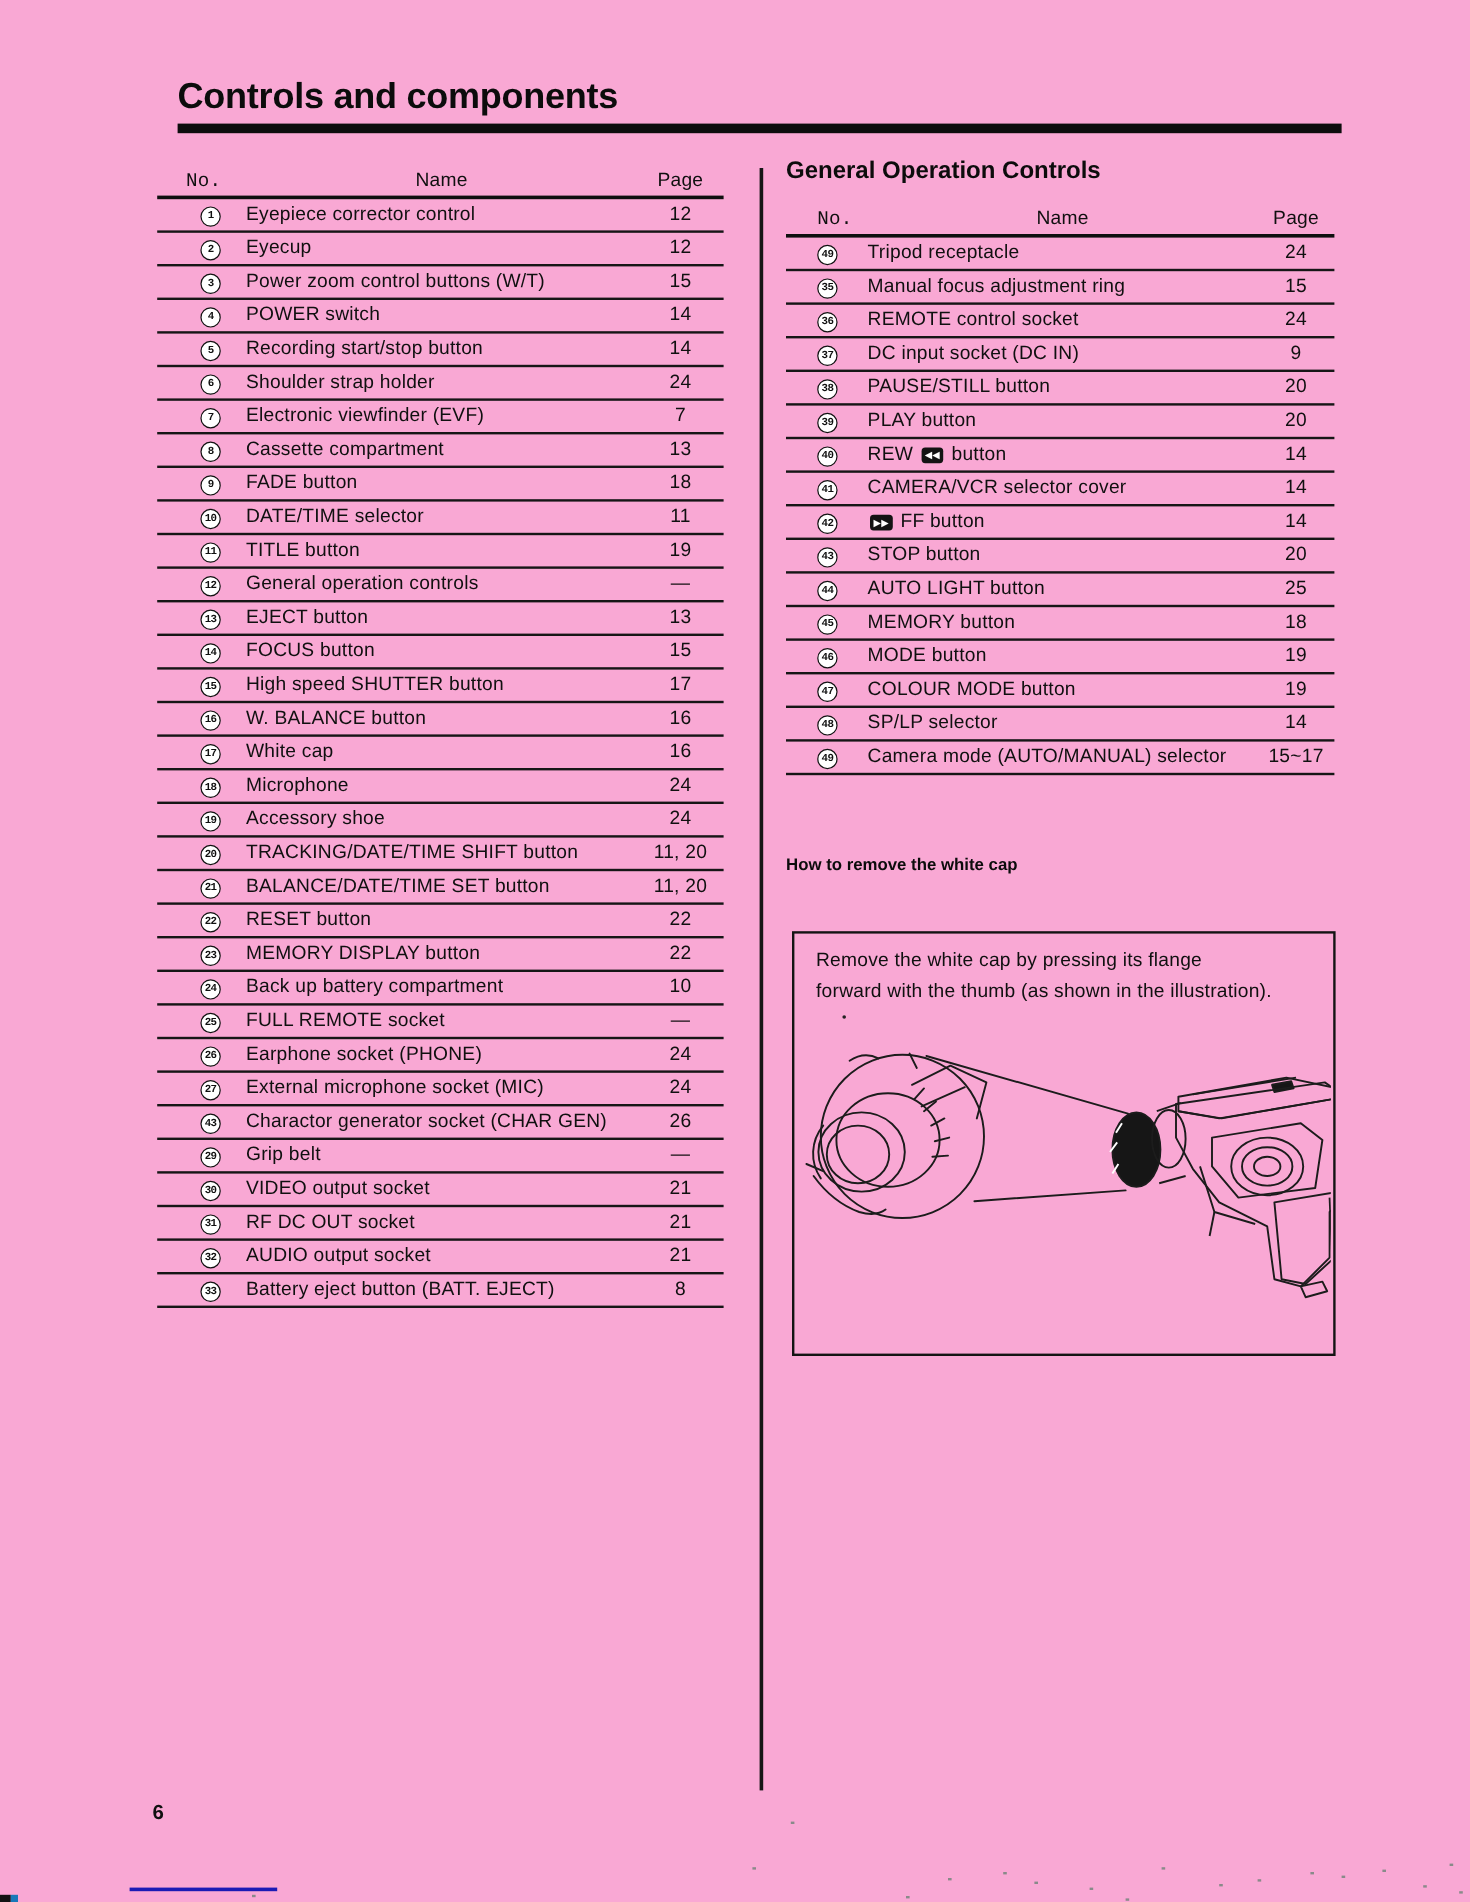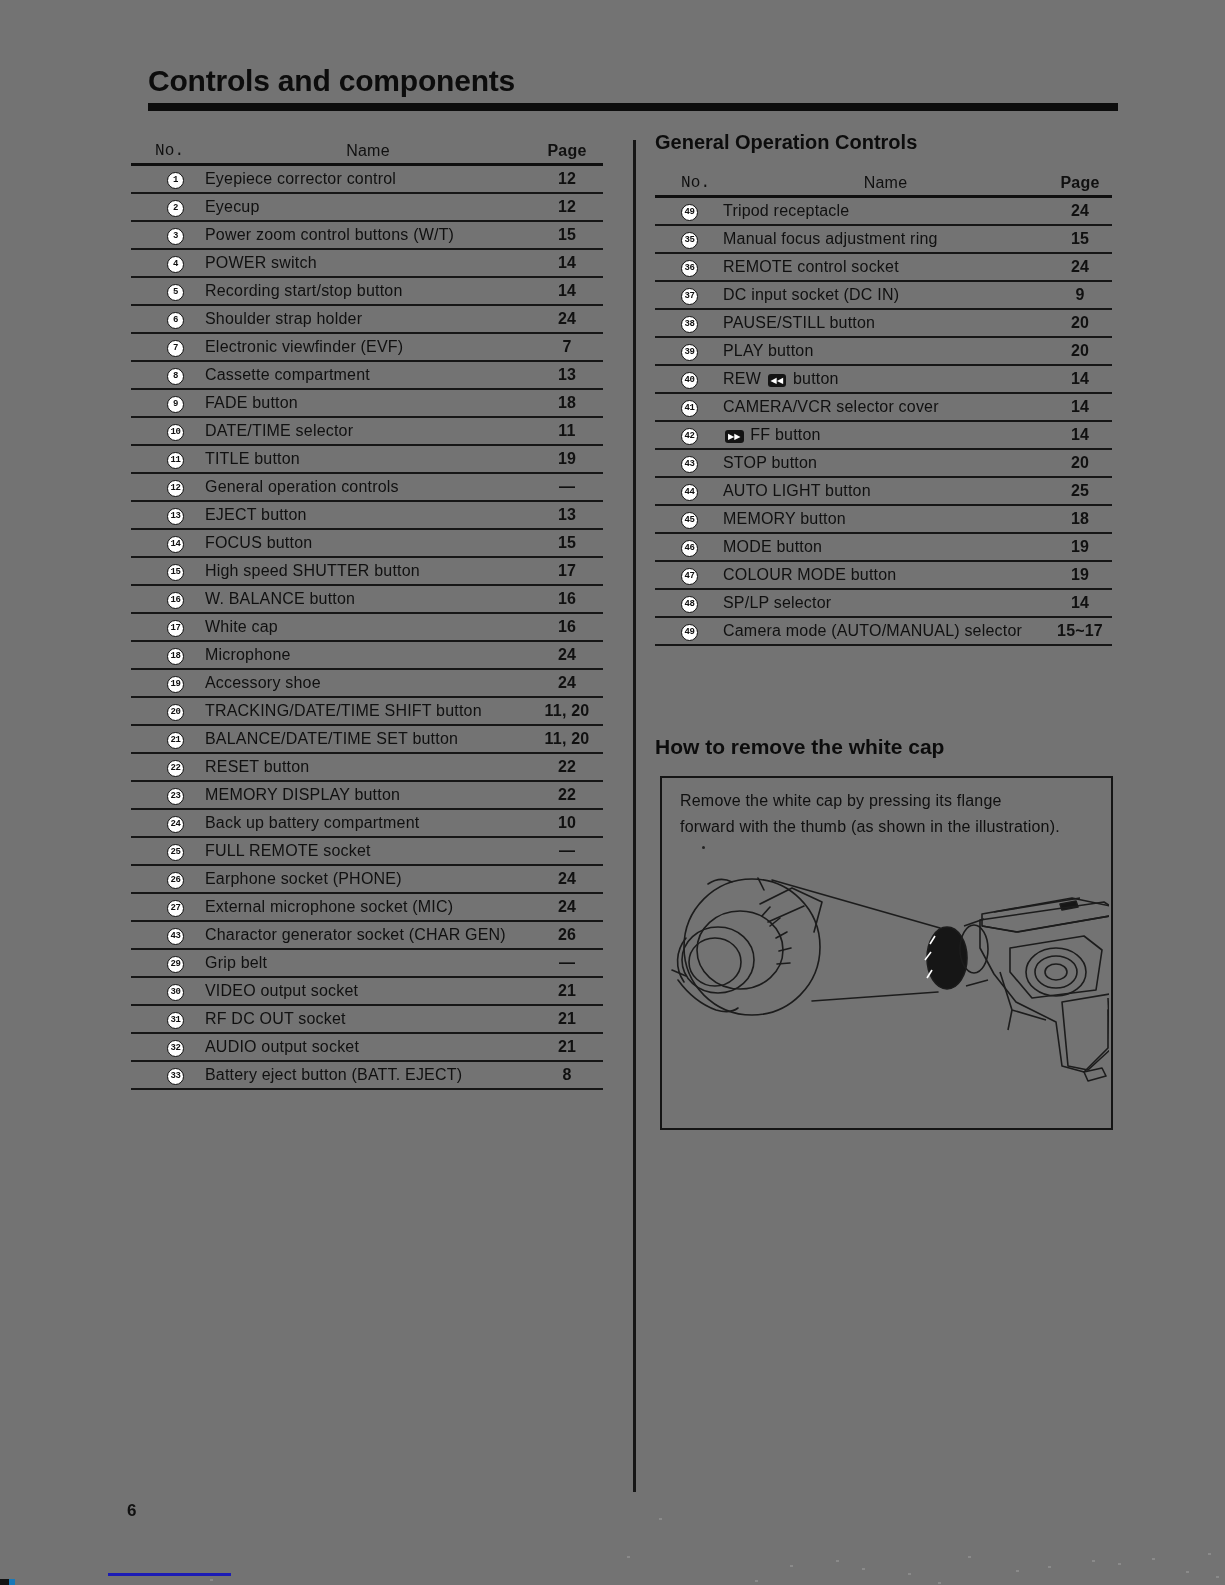--- a/index.html
+++ b/index.html
@@ -1,17 +1,17 @@
 <!DOCTYPE html>
 <html><head>
 <meta charset="utf-8">
 <style>
   html,body{margin:0;padding:0;background:#e8e8e8;}
   .page{
-    position:relative;width:1225px;height:1585px;background:#737373;
+    position:relative;width:1225px;height:1585px;background:#f9a8d4;
     font-family:"Liberation Sans","DejaVu Sans",sans-serif;color:#101010;
     overflow:hidden;margin:0 auto;
   }
   
   .doc-title{
     position:absolute;left:148px;top:64px;font-size:30px;font-weight:bold;
     letter-spacing:-0.2px;color:#0c0c0c;white-space:nowrap;
   }
   .title-rule{position:absolute;left:148px;top:103px;width:970px;height:8px;background:#0d0d0d;}
   
@@ -25,37 +25,37 @@
     height:26px;border-bottom:2px solid #161616;font-size:16px;letter-spacing:0.2px;
   }
   .ptable.right .trow{grid-template-columns:68px 1fr 64px;}
   .trow.thead{height:25px;border-bottom:3px solid #0f0f0f;}
   .trow.thead .c-no{padding-left:24px;}
   .trow.thead .c-name{text-align:center;}
   .trow.thead .c-page{text-align:center;}
   .c-no{padding-left:36px;line-height:1;font-family:Liberation Mono, monospace;}
   .ptable.right .c-no{padding-left:26px;}
   .c-name{white-space:nowrap;line-height:1;}
-  .c-page{text-align:center;white-space:nowrap;line-height:1;font-weight:bold;}
+  .c-page{text-align:center;white-space:nowrap;line-height:1;}
   .circ{
     display:inline-flex;width:17px;height:17px;border:1.4px solid #111;border-radius:50%;
     align-items:center;justify-content:center;font-size:9px;font-weight:600;
     letter-spacing:-0.5px;box-sizing:border-box;background:#fff;
   }
   .tape-icon{
     display:inline-block;background:#131313;color:#fff;border-radius:3px;
     font-family:"DejaVu Sans",sans-serif;font-size:8px;line-height:13px;
     padding:0 3px;vertical-align:1px;margin:0 2px;
   }
   
   .section-heading{
     position:absolute;font-weight:bold;color:#0c0c0c;white-space:nowrap;
   }
   #general-heading{left:655px;top:131px;font-size:20px;}
-  #whitecap-heading{left:655px;top:735px;font-size:21px;}
+  #whitecap-heading{left:655px;top:712px;font-size:14px;}
   
   .note-box{
     position:absolute;left:660px;top:776px;width:453px;height:354px;
     border:2px solid #141414;box-sizing:border-box;padding-left:20px;
   }
   .note-text{position:absolute;left:18px;top:10px;font-size:16px;line-height:26px;letter-spacing:0.2px;}
   .note-dot{position:absolute;left:40px;top:68px;width:3px;height:3px;background:#222;border-radius:50%;}
   .illus{position:absolute;left:2px;top:74px;}
   
   .page-number{position:absolute;left:127px;top:1501px;font-size:17px;font-weight:600;}

